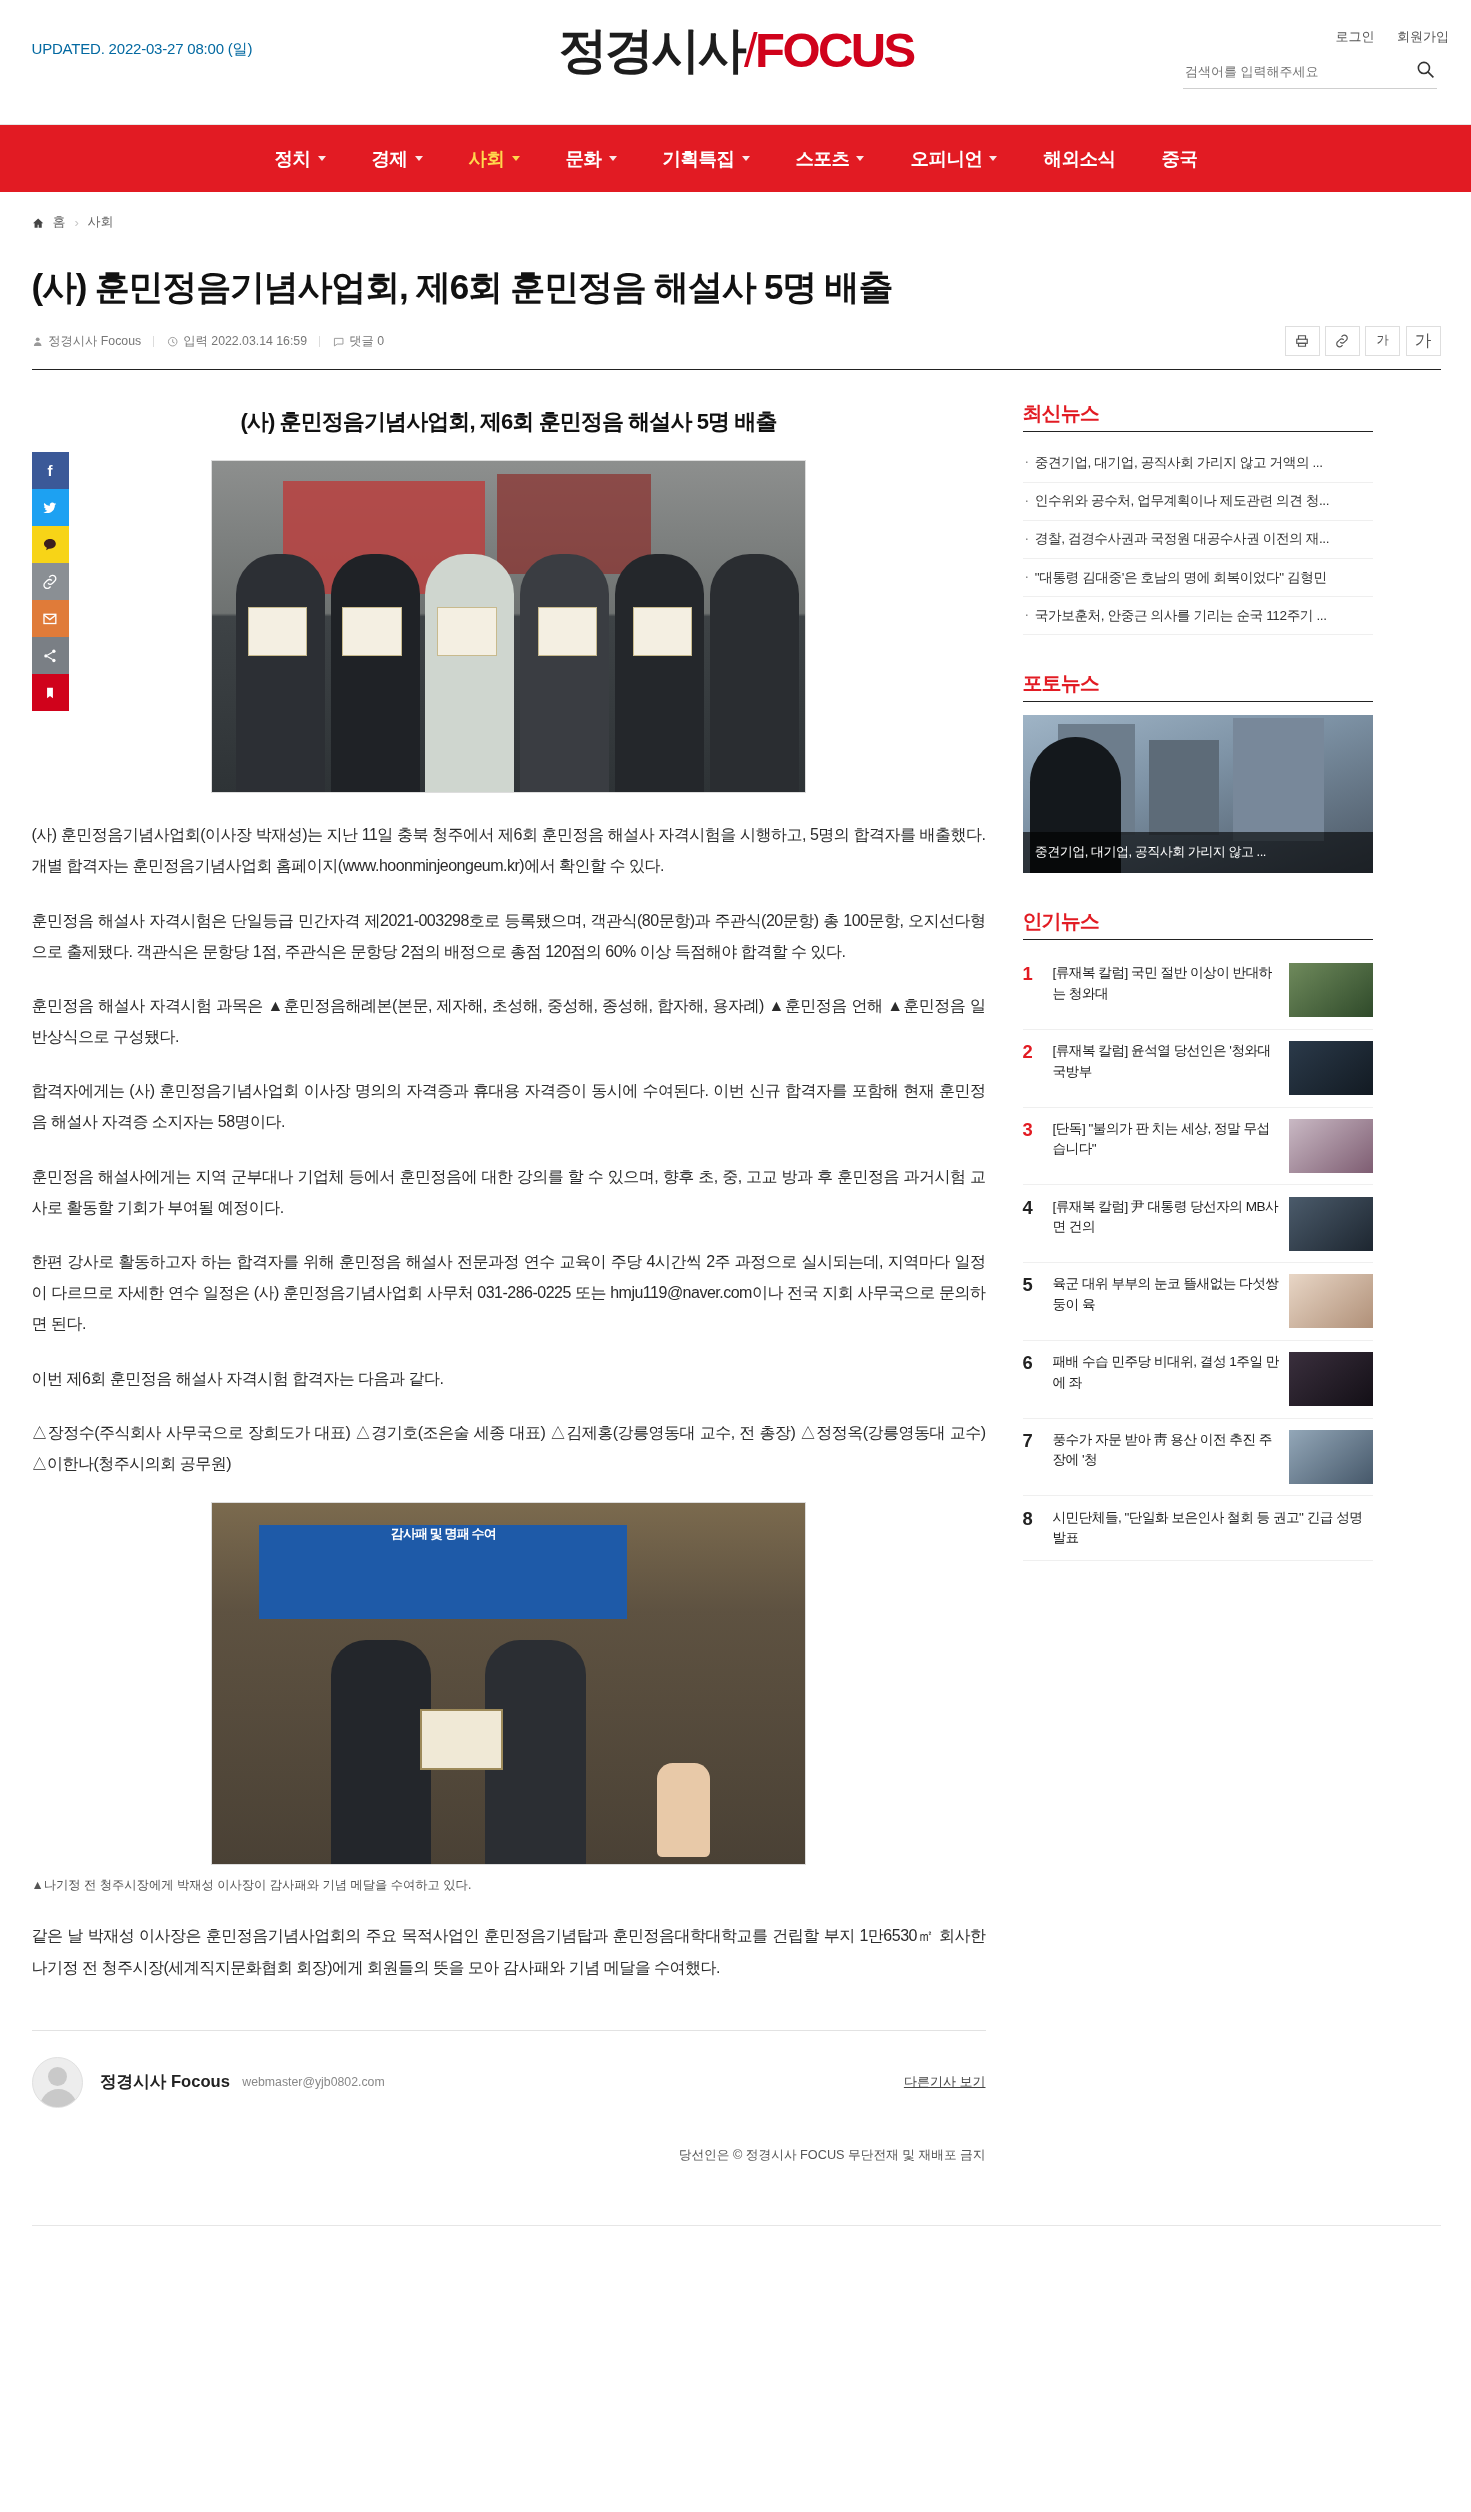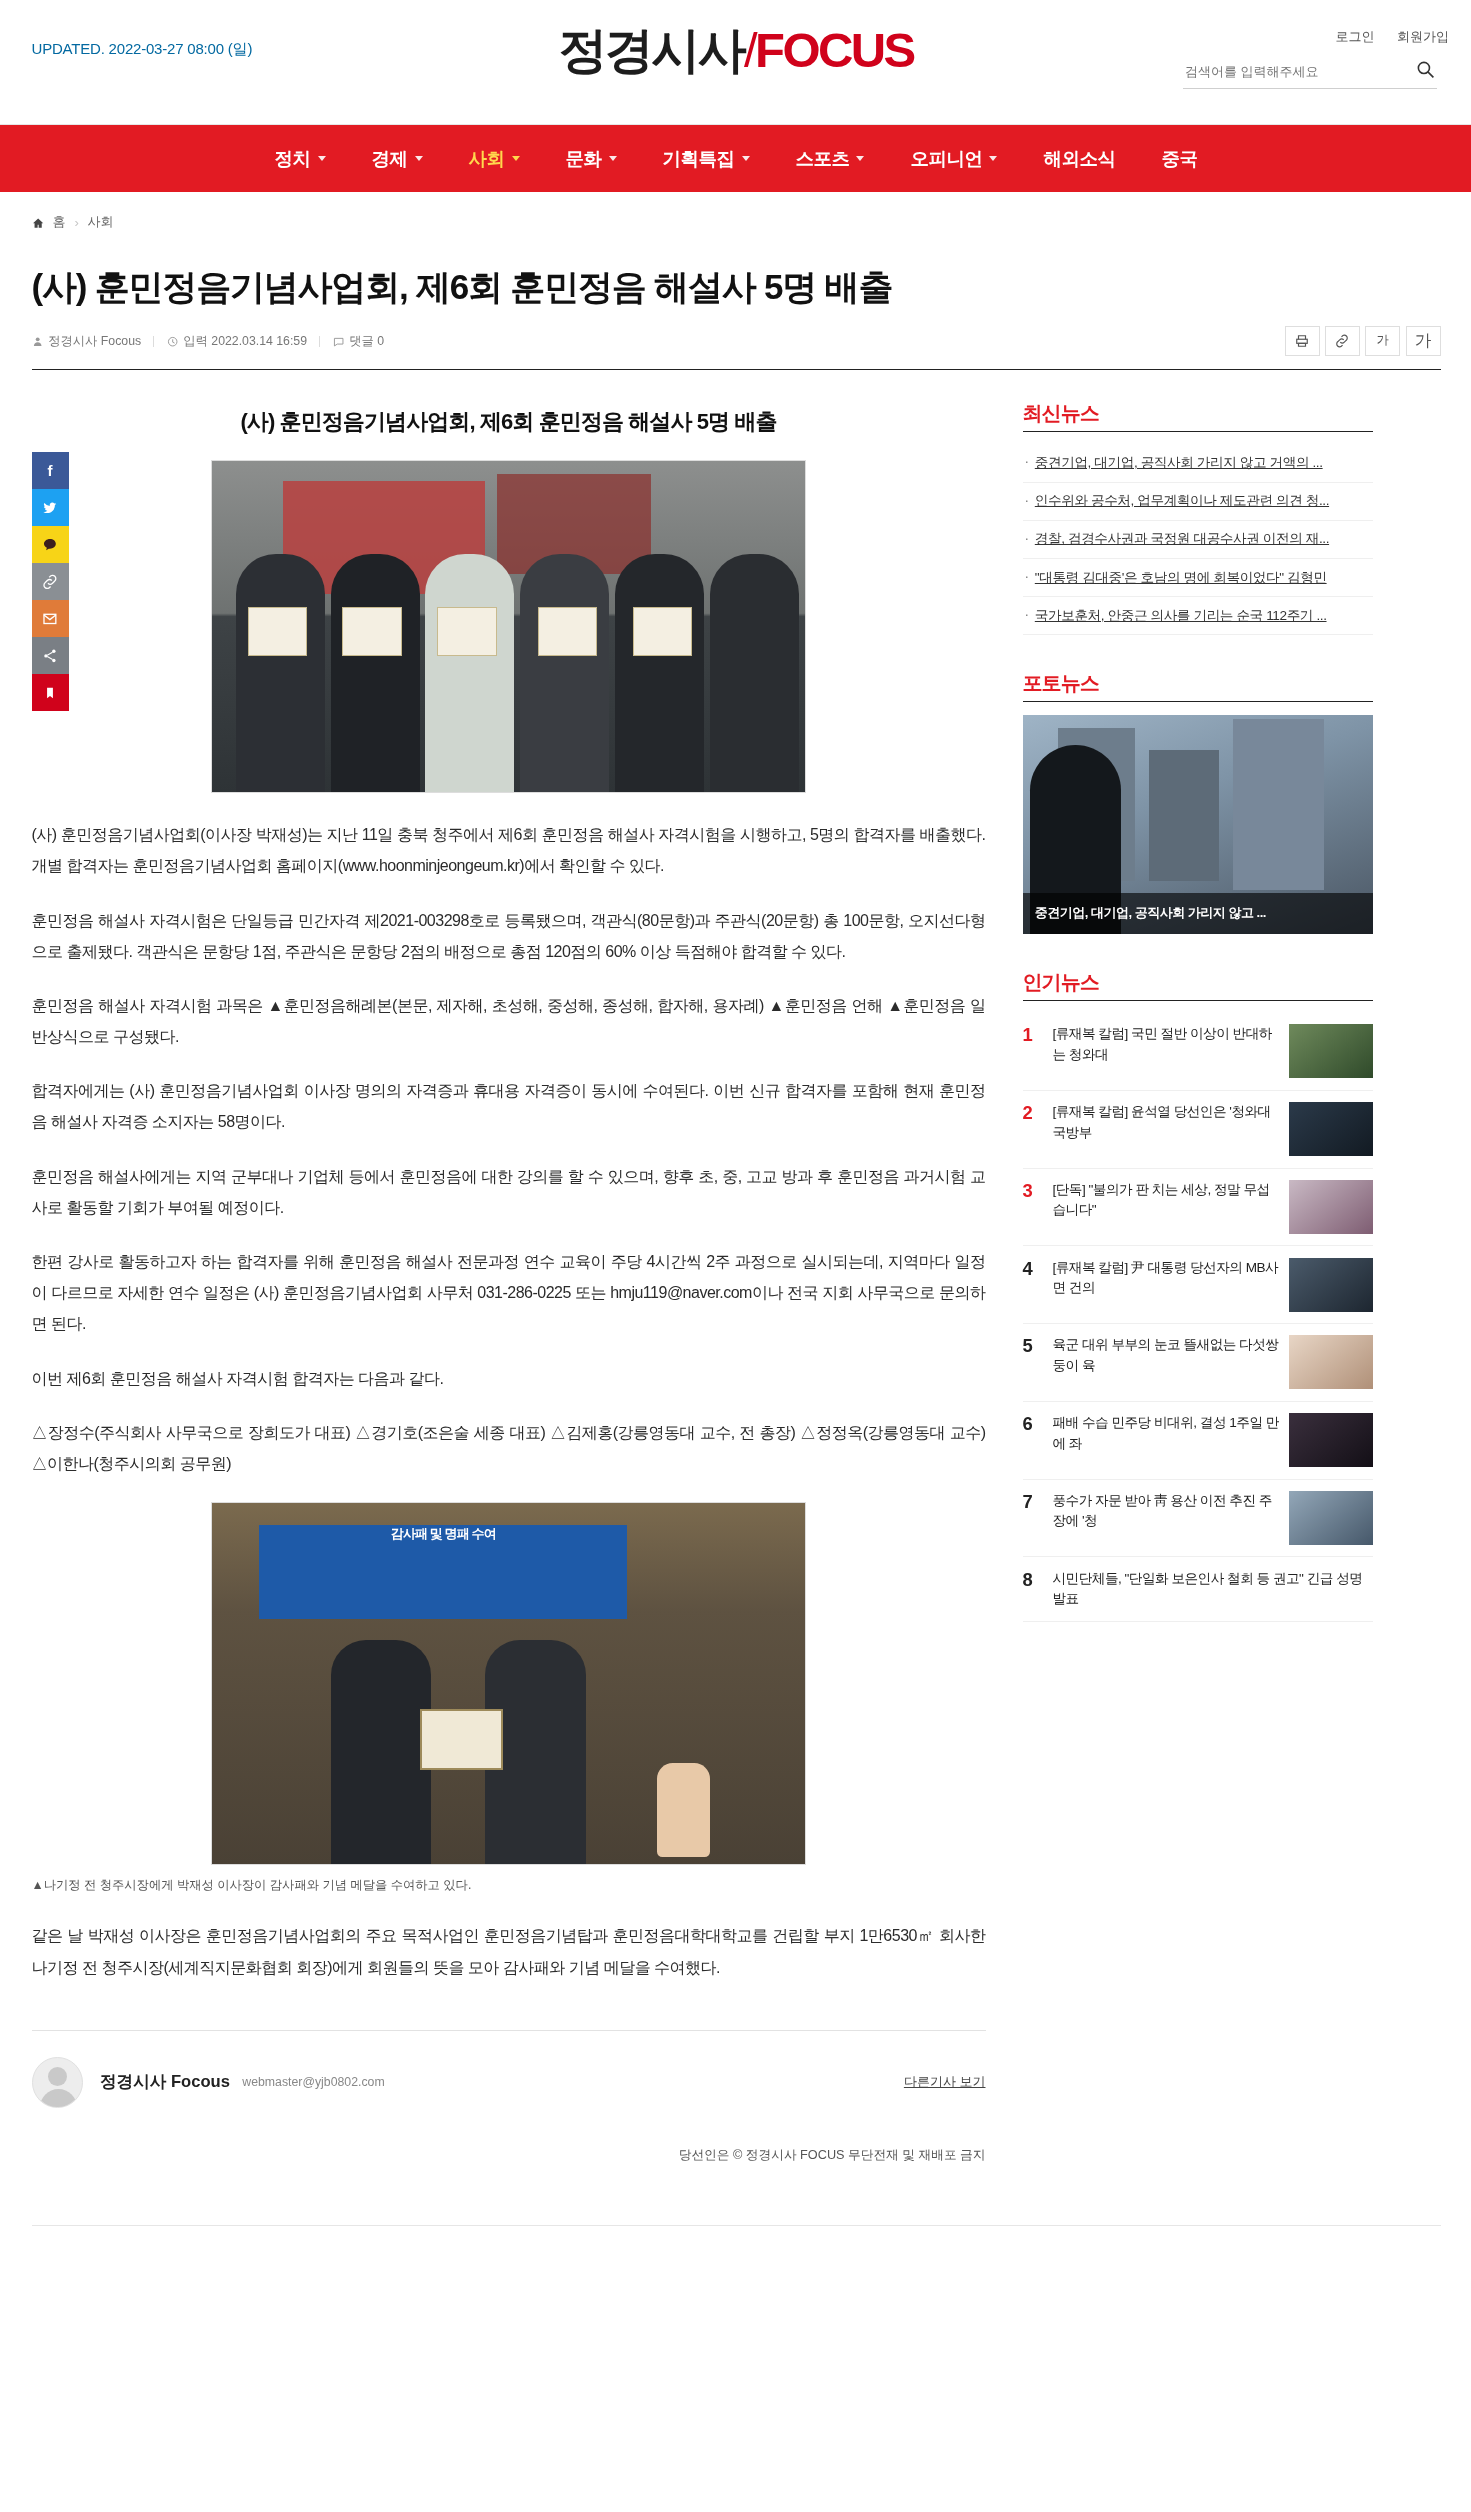--- a/index.html
+++ b/index.html
@@ -82,25 +82,25 @@
   .avatar { width:51px; height:51px; border-radius:50%; background:#ededed; border:0.9px solid #e0e0e0; position:relative; overflow:hidden; }
   .avatar::before { content:""; position:absolute; width:19px; height:19px; border-radius:50%; background:#c9c9c9; left:15.8px; top:8.8px; }
   .avatar::after { content:""; position:absolute; width:37px; height:21px; border-radius:18.4px 18.4px 0 0; background:#c9c9c9; left:7px; top:31.5px; }
   .author-name { font-size:16.6px; font-weight:bold; margin-left:17.5px; color:#222; }
   .author-mail { font-size:12.3px; color:#888; margin-left:12.3px; }
   .more-articles { margin-left:auto; font-size:13px; color:#444; text-decoration:underline; cursor:pointer; }
 
   
   .side h3 { font-size:20px; font-weight:bold; color:#e21b23; letter-spacing:-0.9px; margin:0 0 12.3px 0; padding-bottom:4px; border-bottom:1.8px solid #222; }
   .news-list { list-style:none; margin:0 0 35px 0; padding:0; }
-  .news-list li { font-size:13.6px; color:#333; padding:9.6px 0 9.6px 12.3px; border-bottom:0.9px solid #efefef; position:relative; letter-spacing:-0.4px; white-space:nowrap; overflow:hidden; text-overflow:ellipsis; cursor:pointer;text-decoration:underline; }
+  .news-list li { font-size:13.6px; color:#333; padding:9.6px 0 9.6px 12.3px; border-bottom:0.9px solid #efefef; position:relative; letter-spacing:-0.4px; white-space:nowrap; overflow:hidden; text-overflow:ellipsis; cursor:pointer; }
   .news-list li::before { content:"·"; position:absolute; left:1.8px; top:7.9px; color:#888; font-size:15px; }
 
   .photo-news { margin-bottom:35px; }
-  .pn-img { width:350px; height:219px; position:relative; overflow:hidden; background:#737373;font-weight:bold; }
+  .pn-img { width:350px; height:158px; position:relative; overflow:hidden; background:#737373; }
   .pn-cap { position:absolute; left:0; right:0; bottom:0; background:rgba(0,0,0,.62); color:#fff; font-size:13px; padding:11.4px 12.3px; letter-spacing:-0.5px; white-space:nowrap; overflow:hidden; text-overflow:ellipsis; }
 
   .rank-list { list-style:none; margin:0; padding:0; }
   .rank-list li { display:flex; align-items:flex-start; padding:11.4px 0; border-bottom:0.9px solid #efefef; cursor:pointer; }
   .rank-num { width:30px; flex:0 0 30px; font-size:18.4px; font-weight:bold; color:#222; line-height:1.2; }
   .rank-num.hot { color:#e21b23; }
   .rank-txt { flex:1; font-size:13.6px; line-height:1.5; letter-spacing:-0.5px; color:#222; padding-right:8.8px; }
   .rank-thumb { width:84px; height:54px; flex:0 0 84px; background:#bbb; overflow:hidden; }
 
   .footer-rule { border-top:0.9px solid #e6e6e6; margin:35px 31.5px 0 31.5px; }

